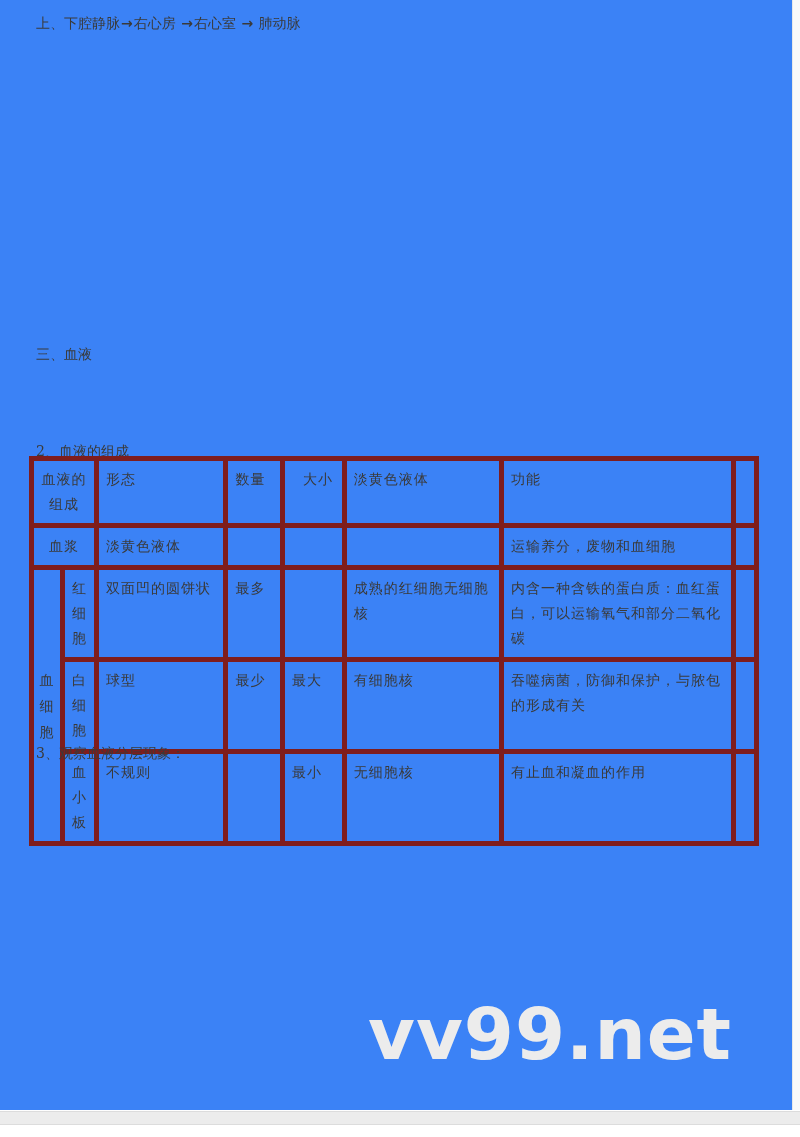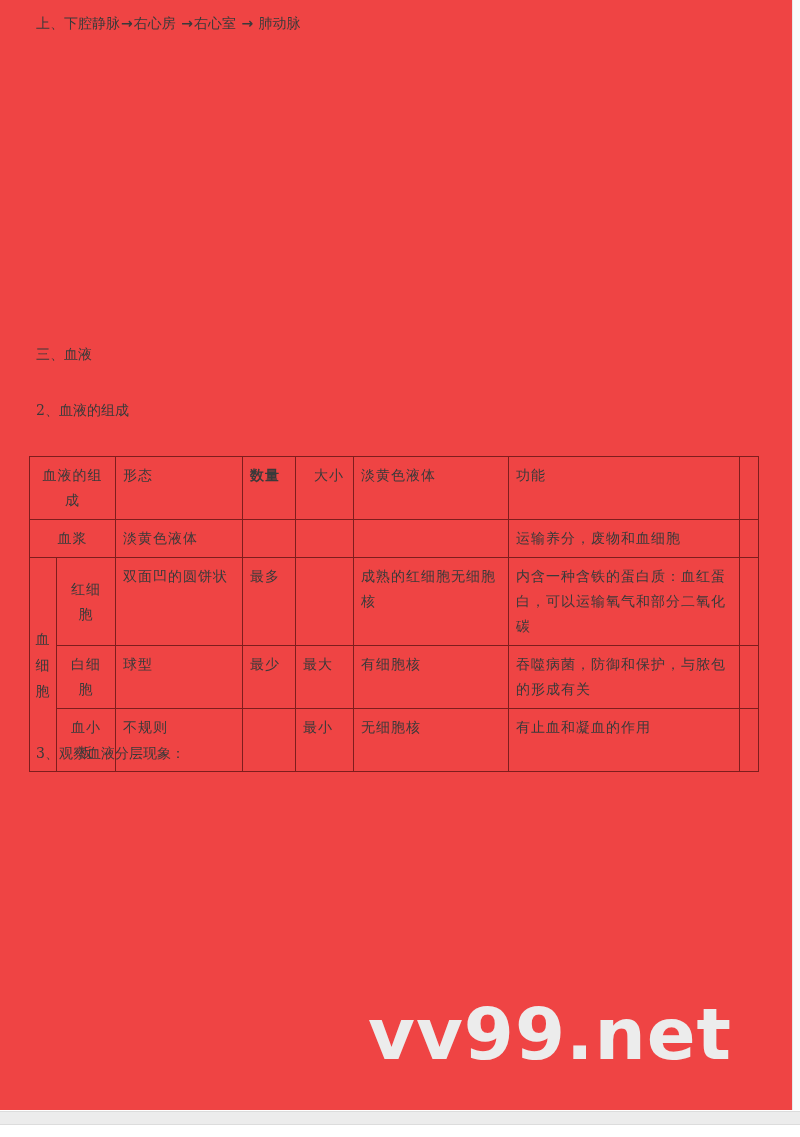--- a/index.html
+++ b/index.html
@@ -1,31 +1,31 @@
 <!DOCTYPE html>
 <html><head>
 <meta charset="utf-8">
 <style>
   html, body { margin: 0; padding: 0; }
   body {
     width: 800px; height: 1137px; background: #ffffff; position: relative; overflow: hidden;
     font-family: "DejaVu Serif", "Liberation Serif", serif; color: #3a3a3a;
   }
-  .page { position: absolute; left: 0; top: 0; width: 792px; height: 1110px; background: #ef4444; }
+  .page { position: absolute; left: 0; top: 0; width: 792px; height: 1110px; background: #3b82f6; }
   .page-right-edge { position: absolute; left: 792px; top: 0; width: 8px; height: 1110px; background: #fafafa; border-left: 1px solid #e8e8e8; }
   .page-gap { position: absolute; left: 0; top: 1111px; width: 800px; height: 12px; background: #ececec; border-top: 1px solid #dcdcdc; border-bottom: 1px solid #dcdcdc; }
   .line { position: absolute; left: 36px; font-size: 14px; line-height: 22px; white-space: nowrap; }
   .u { text-decoration: underline; text-underline-offset: 3px; }
   .b { font-weight: bold; font-family: "DejaVu Sans", sans-serif; font-size: 13px; }
   .arrow { font-family: "DejaVu Sans", sans-serif; font-weight: bold; font-size: 14px; margin: 0 1px; }
   .para { position: absolute; left: 36px; width: 720px; font-size: 14px; line-height: 26px; }
   .circ { font-family: "DejaVu Sans", sans-serif; font-size: 17px; }
 
   table { border-collapse: collapse; position: absolute; font-size: 14px; }
-  td { border: 1px solid #7f1d1d; vertical-align: top; padding: 6px 7px; line-height: 25px; letter-spacing: 1px; }
+  td { border: 5px solid #7f1d1d; vertical-align: top; padding: 6px 7px; line-height: 25px; letter-spacing: 1px; }
   .center { text-align: center; }
 
   #t1 { left: 29px; top: 456px; width: 730px; }
   #t1 tr.r0 td { height: 25px; }
   #t1 tr.r1 td { height: 25px; }
   #t1 tr.r2 td { height: 50px; }
   #t1 tr.r3 td { height: 50px; }
   #t1 tr.r4 td { height: 25px; }
   .vert { width: 18px; text-align: center; vertical-align: middle !important; line-height: 26px; padding: 0 4px !important; }
   .mid { vertical-align: middle !important; text-align: center; }
@@ -52,28 +52,28 @@
     <span>上、下腔静脉</span><span class="arrow">→</span><span>右心房</span>
     <span class="arrow">→</span><span>右心室</span>
     <span class="arrow">→</span>
     <span>肺动脉</span>
   </div>
 
 
   <div class="line" style="top:343px;">三、血液</div>
 
 
-  <div class="line" style="top:399px;">2、血液的组成</div>
+  <div class="line" style="top:440px;">2、血液的组成</div>
 
   <table id="t1">
     <tbody>
         <tr class="r0">
       <td colspan="2" class="center" style="width:80px;">血液的组成</td>
       <td style="width:112px;">形态</td>
-      <td style="width:38px;font-weight:bold;">数量</td>
+      <td style="width:38px;">数量</td>
       <td style="width:32px;padding-left:18px;">大小</td>
       <td style="width:140px;">淡黄色液体</td>
       <td style="width:216px;">功能</td>
       <td style="width:4px;"></td>
     </tr>
     <tr class="r1">
       <td colspan="2" class="center">血浆</td>
       <td>淡黄色液体</td>
       <td></td>
       <td></td>

